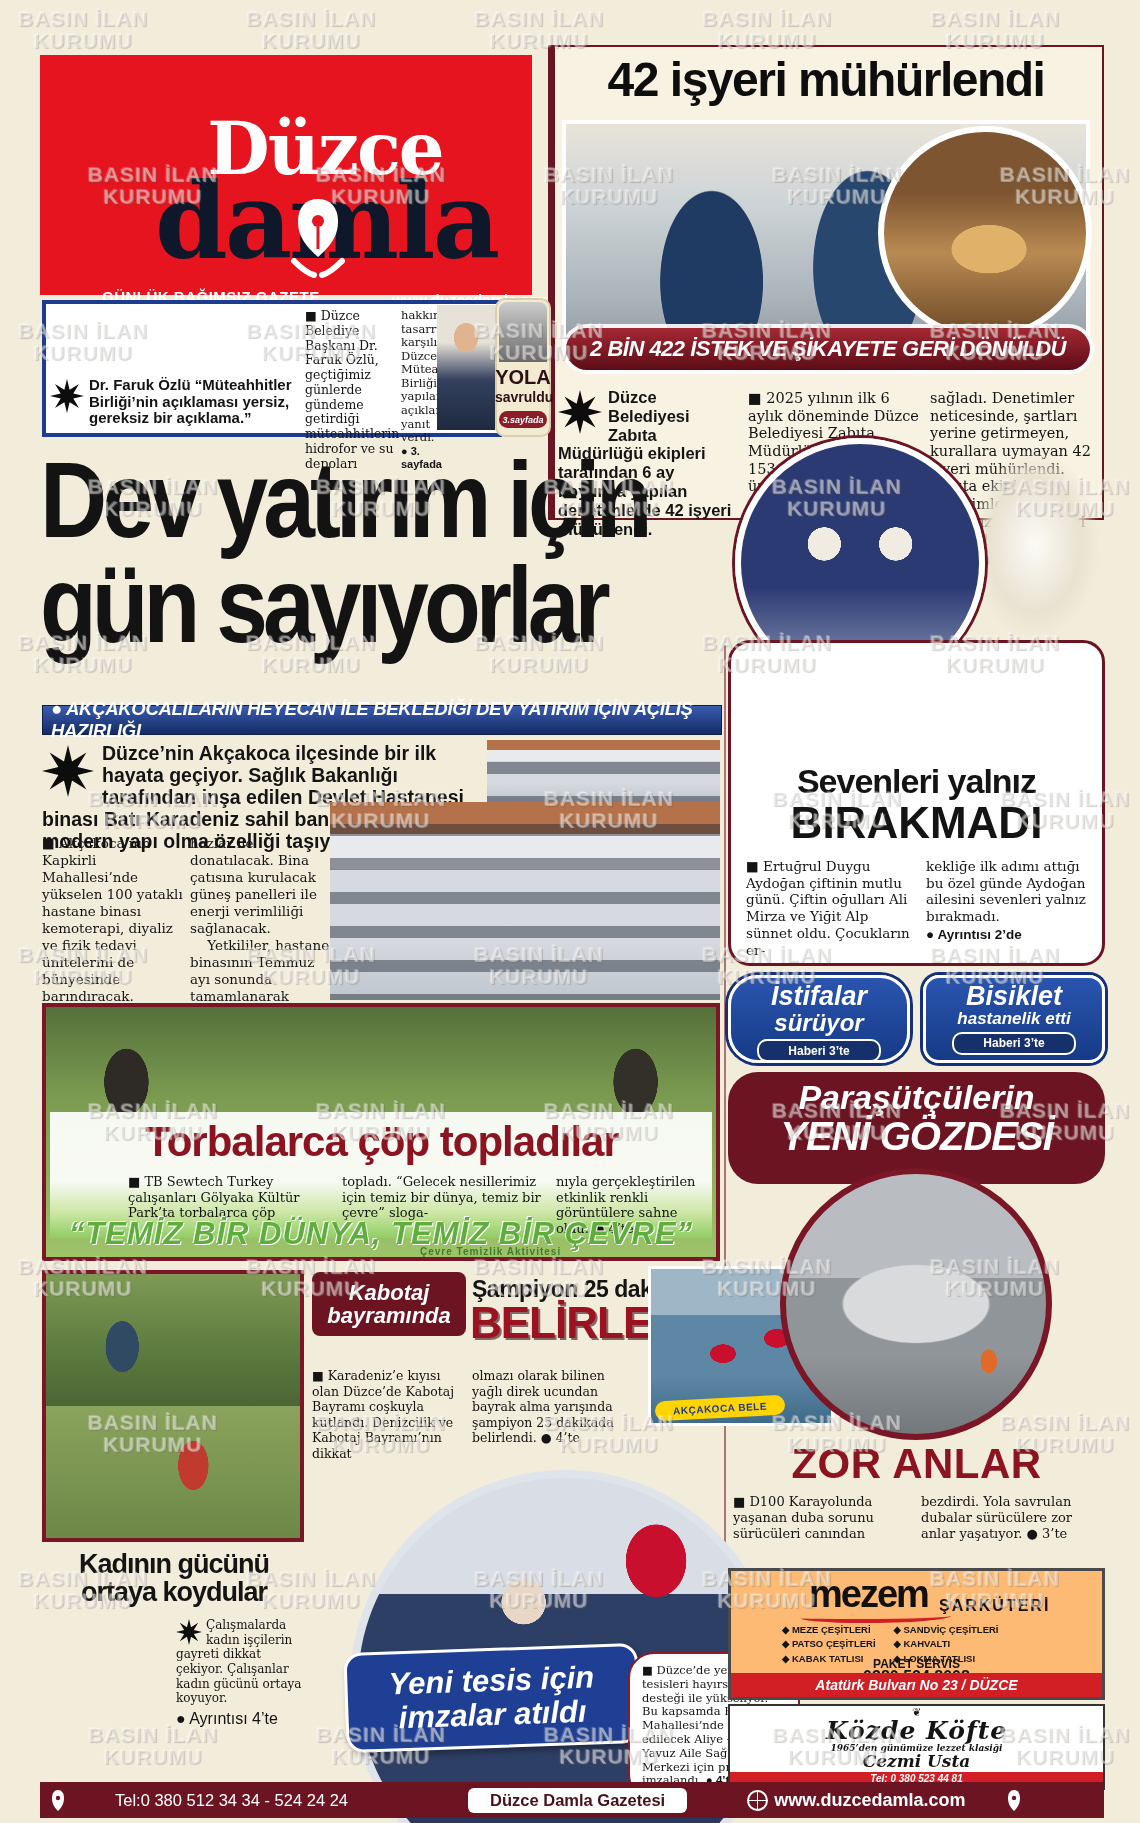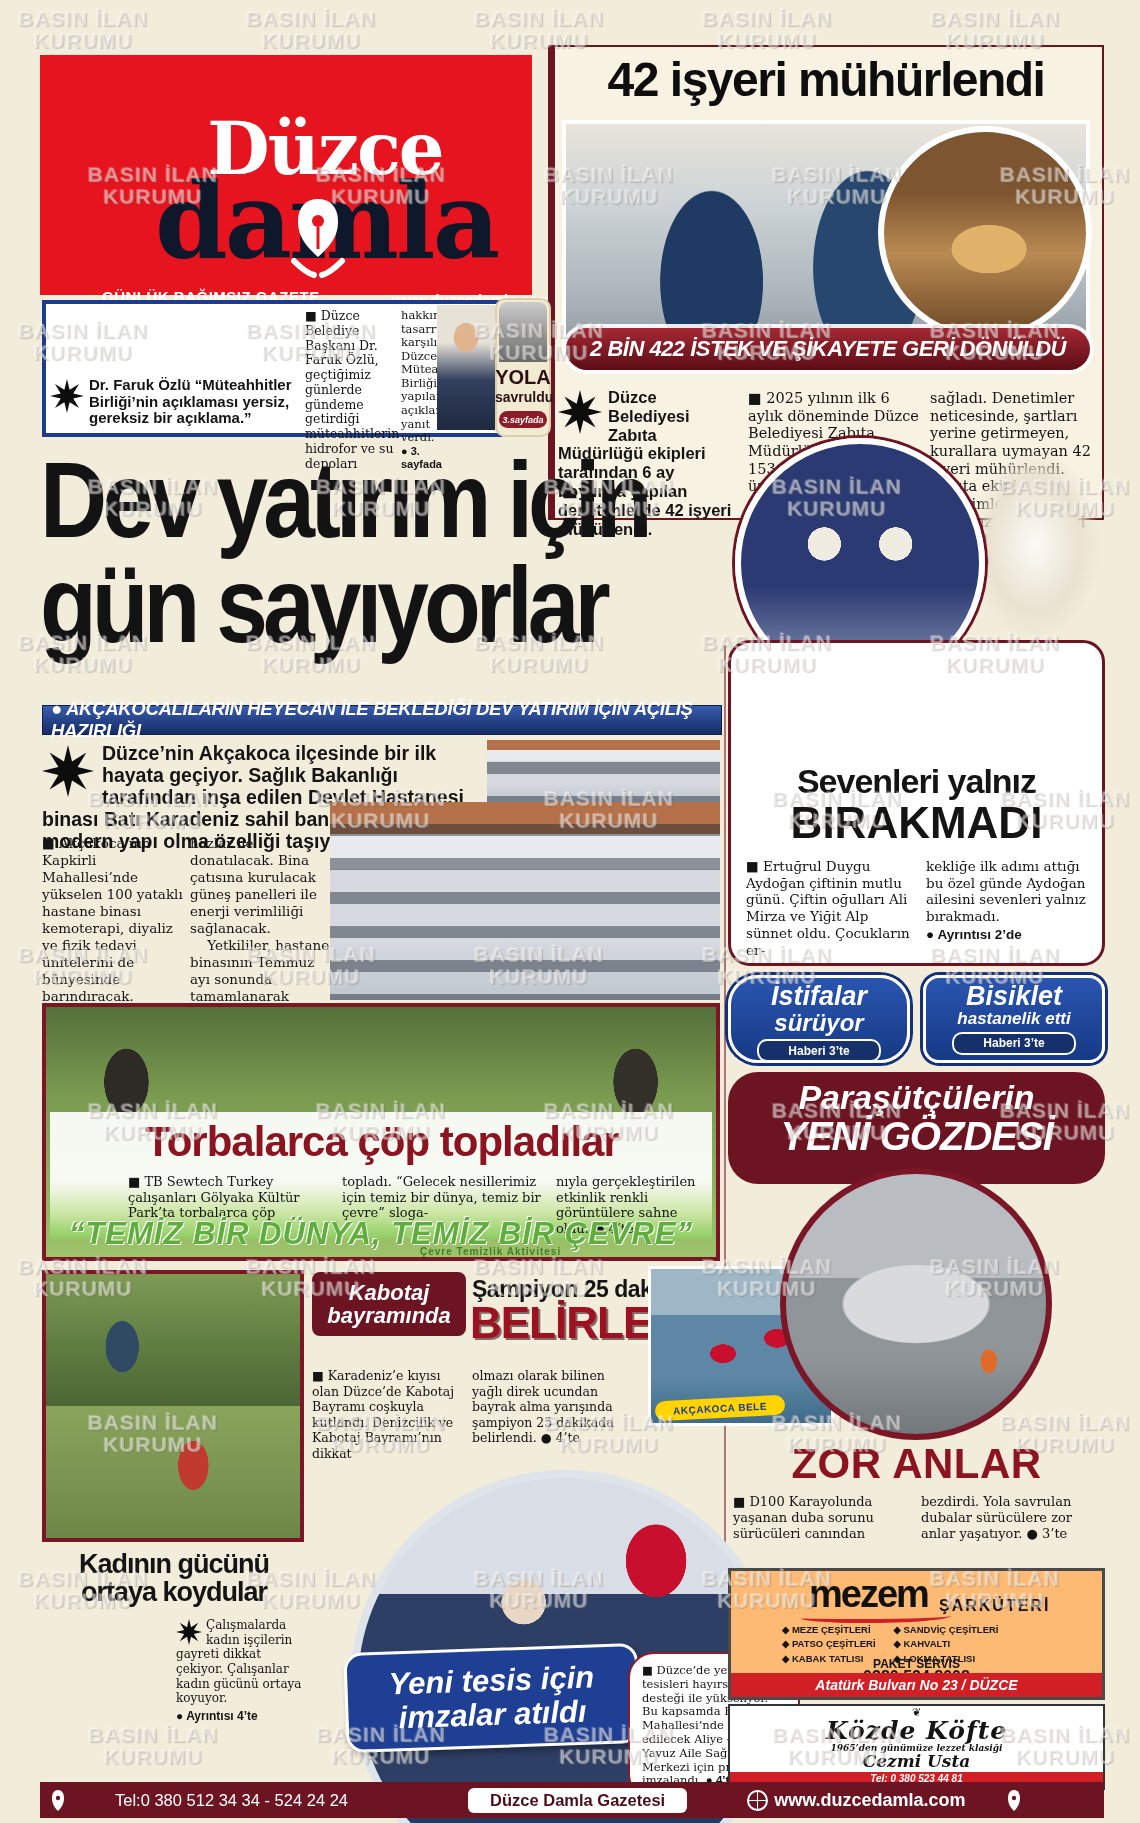--- a/index.html
+++ b/index.html
@@ -124,21 +124,21 @@
      linear-gradient(180deg,#7e9a55,#5d7a3f 60%,#4c6634);}
   .ph-garden2{width:100%;height:50%;background:
      radial-gradient(26px 42px at 58% 45%, #c03a2e 0 58%, transparent 59%),
      linear-gradient(180deg,#8aa45d,#6d8748);}
   .women-h{left:48px;top:1550px;width:252px;text-align:center;font-size:27px;font-weight:bold;
            letter-spacing:-1px;line-height:1.05;}
   .wcol{font-family:"DejaVu Serif",serif;font-size:12px;line-height:1.22;}
   .wcol1{left:46px;top:1618px;width:122px;}
   .wcol2{left:176px;top:1618px;width:128px;}
   .wcol2 .star8{float:left;width:26px;height:26px;margin:1px 4px 0 0;}
-  .wref{font-weight:bold;font-size:12px;font-family:"Liberation Sans",sans-serif;margin-top:3px;}
+  .wref{font-weight:normal;font-size:16px;font-family:"Liberation Sans",sans-serif;margin-top:3px;}
 
   
   .kab-kicker{left:312px;top:1272px;width:154px;height:64px;background:#6d1422;border-radius:8px;
       color:#fff;font-weight:bold;font-style:italic;font-size:22px;line-height:1.05;
       display:flex;align-items:center;justify-content:center;text-align:center;}
   .kab-h1{left:472px;top:1276px;width:240px;font-size:23px;font-weight:bold;letter-spacing:-.5px;}
   .kab-h2{left:470px;top:1298px;width:260px;font-size:44px;font-weight:bold;color:#9c1220;
           letter-spacing:-1px;text-shadow:2px 2px 0 rgba(40,0,10,.55);}
   .ph-boat{left:648px;top:1266px;width:186px;height:160px;border:3px solid #fff;box-sizing:border-box;
      background:

